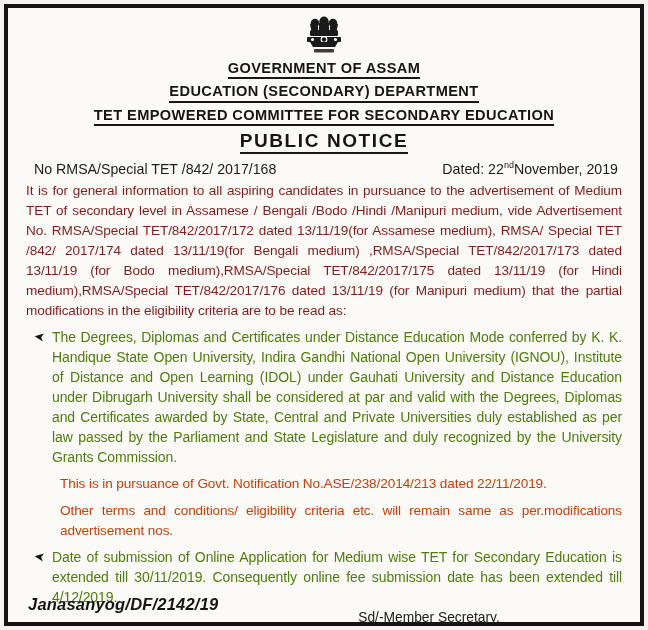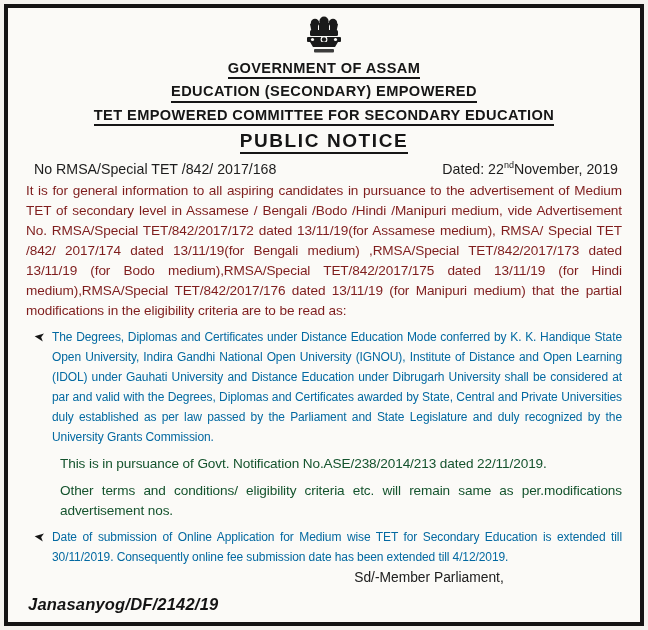--- a/index.html
+++ b/index.html
@@ -35,24 +35,24 @@
   
   .para{
     font-size:13.6px;line-height:20px;text-align:justify;letter-spacing:-0.1px;
     margin-top:4px;color:#7f1d1d;
   }
   .bullet-row{display:flex;margin-top:6px;}
   .bullet-glyph{
     flex:0 0 26px;padding-left:8px;font-size:13px;line-height:20px;color:#141414;
   }
   .bullet-glyph .arrow{display:inline-block;transform:scaleX(-1) rotate(-8deg);}
-  .bullet-body{flex:1;font-size:12px;line-height:20px;text-align:justify;letter-spacing:-0.1px;color:#0369a1;}
+  .bullet-body{flex:1;font-size:14px;line-height:20px;text-align:justify;letter-spacing:-0.1px;color:#4d7c0f;}
   .note{
     margin:7px 0 0 34px;font-size:13.6px;line-height:20px;text-align:justify;
-    letter-spacing:-0.1px;color:#14532d;
+    letter-spacing:-0.1px;color:#c2410c;
   }
   
   .sig{
     width:230px;margin:2px 78px 0 auto;text-align:center;
     font-size:13.8px;line-height:17px;color:#202020;
   }
   .footer-ref{
     position:absolute;left:20px;bottom:8px;
     font-weight:bold;font-style:italic;font-size:16.5px;letter-spacing:.2px;color:#141414;text-align:right;
   }
@@ -87,21 +87,21 @@
 
           <rect x="12" y="33" width="20" height="3.5" rx="1" opacity=".85"></rect>
         </g>
       </svg>
     </div>
 
     <div class="hline">
       <span class="u">GOVERNMENT OF ASSAM</span>
     </div>
     <div class="hline">
-      <span class="u">EDUCATION (SECONDARY) EMPOWERED</span>
+      <span class="u">EDUCATION (SECONDARY) DEPARTMENT</span>
     </div>
     <div class="hline">
       <span class="u">TET EMPOWERED COMMITTEE FOR SECONDARY EDUCATION</span>
     </div>
     <div class="notice-line">
       <span class="u">PUBLIC NOTICE</span>
     </div>
 
     <div class="refrow">
       <span>No RMSA/Special TET /842/ 2017/168</span>
@@ -119,20 +119,20 @@
 
     <div class="note">This is in pursuance of Govt. Notification No.ASE/238/2014/213 dated 22/11/2019.</div>
     <div class="note">Other terms and conditions/ eligibility criteria etc. will remain same as per.modifications advertisement nos.</div>
 
     <div class="bullet-row">
       <span class="bullet-glyph"><span class="arrow">➤</span></span>
       <div class="bullet-body">Date of submission of Online Application for Medium wise TET for Secondary Education is extended till 30/11/2019. Consequently  online fee submission date has been extended till 4/12/2019.</div>
     </div>
 
     <div class="sig">
-      <div>Sd/-Member Parliament,</div>
+      <div>Sd/-Member Secretary,</div>
 
     </div>
 
     <div class="footer-ref">Janasanyog/DF/2142/19</div>
 
   </div>
 </div>
 
 </body></html>

